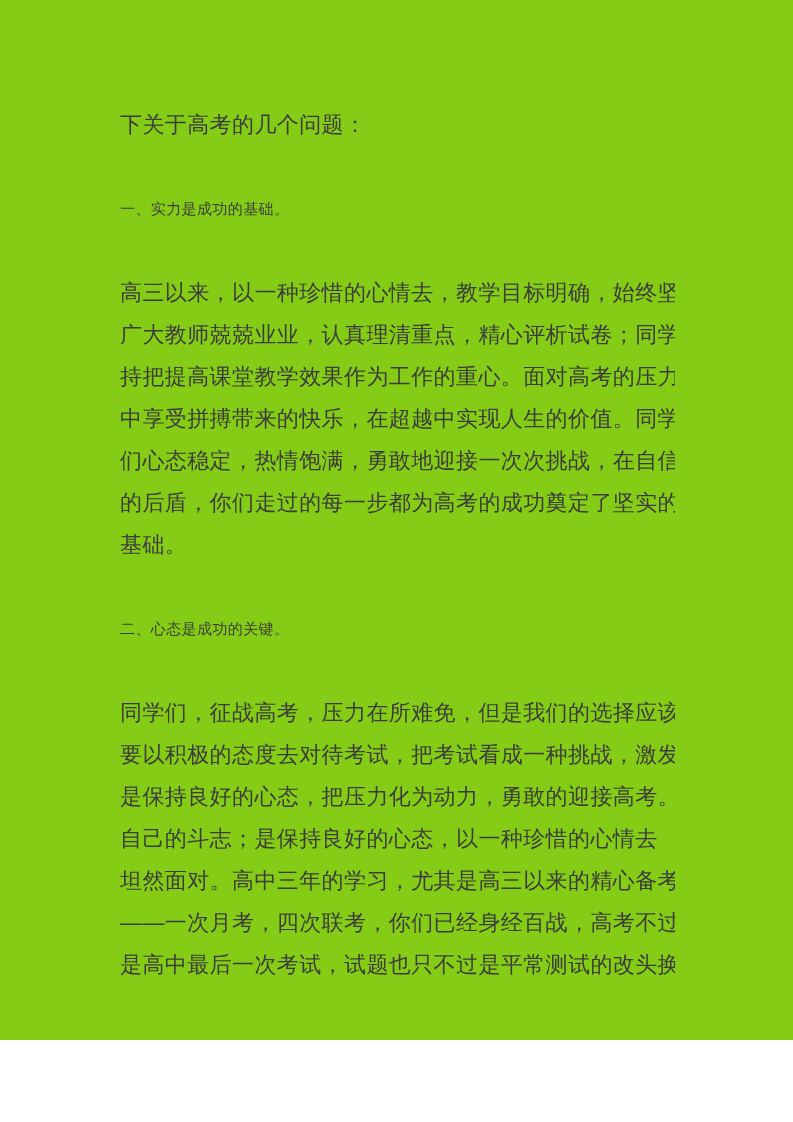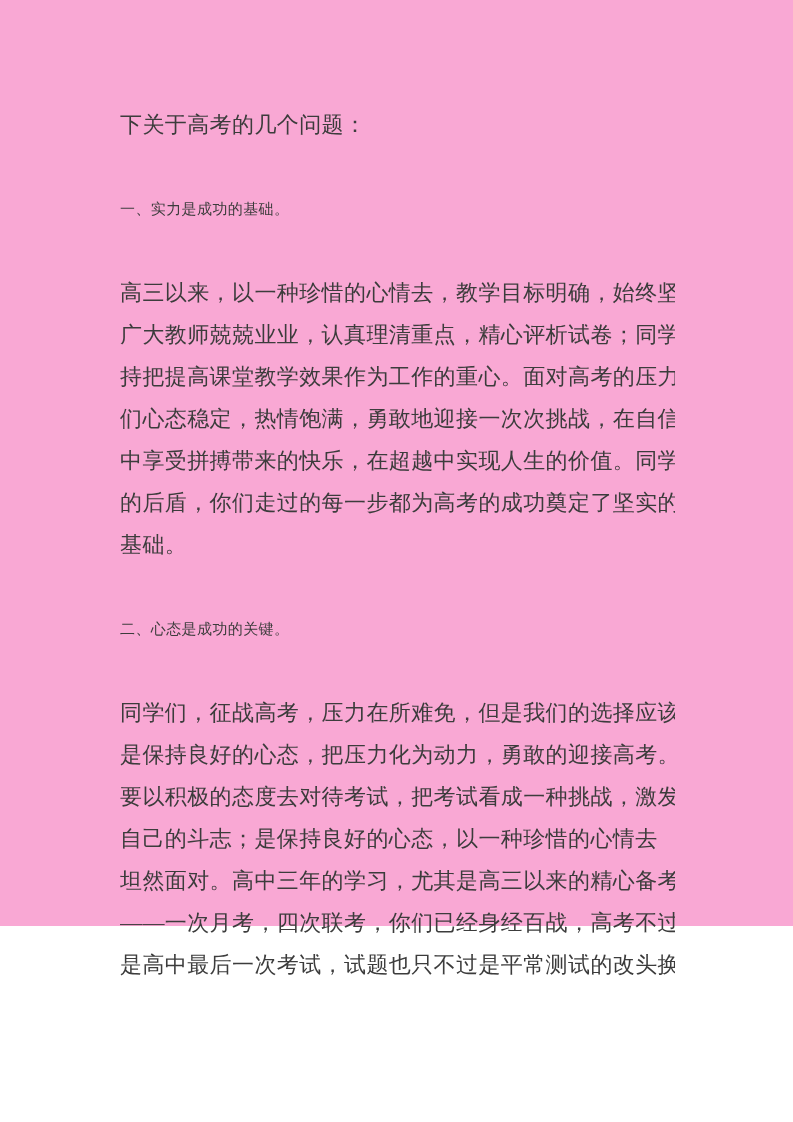--- a/index.html
+++ b/index.html
@@ -9,25 +9,24 @@
   }
   body {
     width: 793px;
     height: 1122px;
     overflow: hidden;
     font-family: "Liberation Sans", "DejaVu Sans", sans-serif;
   }
   .page {
     box-sizing: border-box;
     width: 793px;
-    height: 926px;
+    height: 1040px;
     padding: 104px 118px 0 120px;
-    background: #f9a8d4;
+    background: #84cc16;
     color: #3c3c3c;
-    font-family: Liberation Serif, serif;
   }
   .line {
     height: 42px;
     line-height: 42px;
     font-size: 22px;
     letter-spacing: 0.4px;
     white-space: nowrap;
     overflow: hidden;
   }
   .block {
@@ -51,33 +50,33 @@
   </div>
 
   <div class="block heading">
     <div class="line">一、实力是成功的基础。</div>
   </div>
 
   <div class="block">
     <div class="line">高三以来，以一种珍惜的心情去，教学目标明确，始终坚</div>
     <div class="line">广大教师兢兢业业，认真理清重点，精心评析试卷；同学</div>
     <div class="line">持把提高课堂教学效果作为工作的重心。面对高考的压力</div>
+    <div class="line">中享受拼搏带来的快乐，在超越中实现人生的价值。同学</div>
     <div class="line">们心态稳定，热情饱满，勇敢地迎接一次次挑战，在自信</div>
-    <div class="line">中享受拼搏带来的快乐，在超越中实现人生的价值。同学</div>
     <div class="line">的后盾，你们走过的每一步都为高考的成功奠定了坚实的</div>
     <div class="line">基础。</div>
   </div>
 
   <div class="block heading">
     <div class="line">二、心态是成功的关键。</div>
   </div>
 
   <div class="block">
     <div class="line">同学们，征战高考，压力在所难免，但是我们的选择应该</div>
+    <div class="line">要以积极的态度去对待考试，把考试看成一种挑战，激发</div>
     <div class="line">是保持良好的心态，把压力化为动力，勇敢的迎接高考。</div>
-    <div class="line">要以积极的态度去对待考试，把考试看成一种挑战，激发</div>
     <div class="line">自己的斗志；是保持良好的心态，以一种珍惜的心情去</div>
     <div class="line">坦然面对。高中三年的学习，尤其是高三以来的精心备考</div>
     <div class="line">——一次月考，四次联考，你们已经身经百战，高考不过</div>
     <div class="line">是高中最后一次考试，试题也只不过是平常测试的改头换</div>
   </div>
 
 </div>
 
 </body></html>

